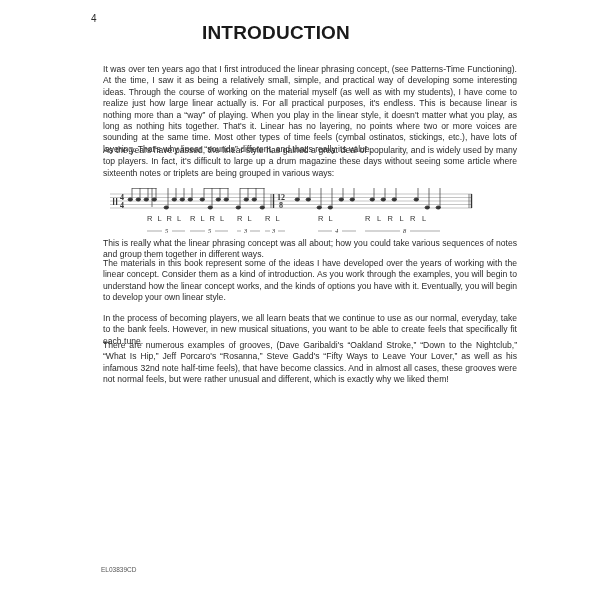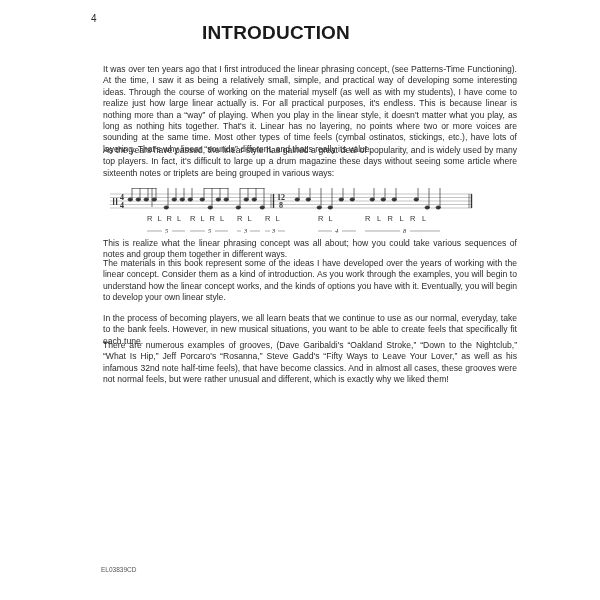--- a/index.html
+++ b/index.html
@@ -183,18 +183,18 @@
     </g>
     <text class="group-num" x="55" y="45">5</text>
     <text class="group-num" x="98" y="45">5</text>
     <text class="group-num" x="134" y="45">3</text>
     <text class="group-num" x="162" y="45">3</text>
     <text class="group-num" x="225" y="45">4</text>
     <text class="group-num" x="293" y="45">8</text>
   </svg>
 </div>
 
-<div class="body-text p3">This is realize what the linear phrasing concept was all about; how you could take various sequences of notes and group them together in different ways.</div>
+<div class="body-text p3">This is really what the linear phrasing concept was all about; how you could take various sequences of notes and group them together in different ways.</div>
 <div class="body-text p4">The materials in this book represent some of the ideas I have developed over the years of working with the linear concept. Consider them as a kind of introduction. As you work through the examples, you will begin to understand how the linear concept works, and the kinds of options you have with it. Eventually, you will begin to develop your own linear style.</div>
 <div class="body-text p5">In the process of becoming players, we all learn beats that we continue to use as our normal, everyday, take to the bank feels.  However, in new musical situations, you want to be able to create feels that specifically fit each tune.</div>
 <div class="body-text p6">There are numerous examples of grooves, (Dave Garibaldi's “Oakland Stroke,” “Down to the Nightclub,” “What Is Hip,” Jeff Porcaro's “Rosanna,” Steve Gadd's “Fifty Ways to Leave Your Lover,” as well as his infamous 32nd note half-time feels), that have become classics. And in almost all cases, these grooves were not normal feels, but were rather unusual and different, which is exactly why we liked them!</div>
 
 <div class="footer">EL03839CD</div>
 
 </body></html>

